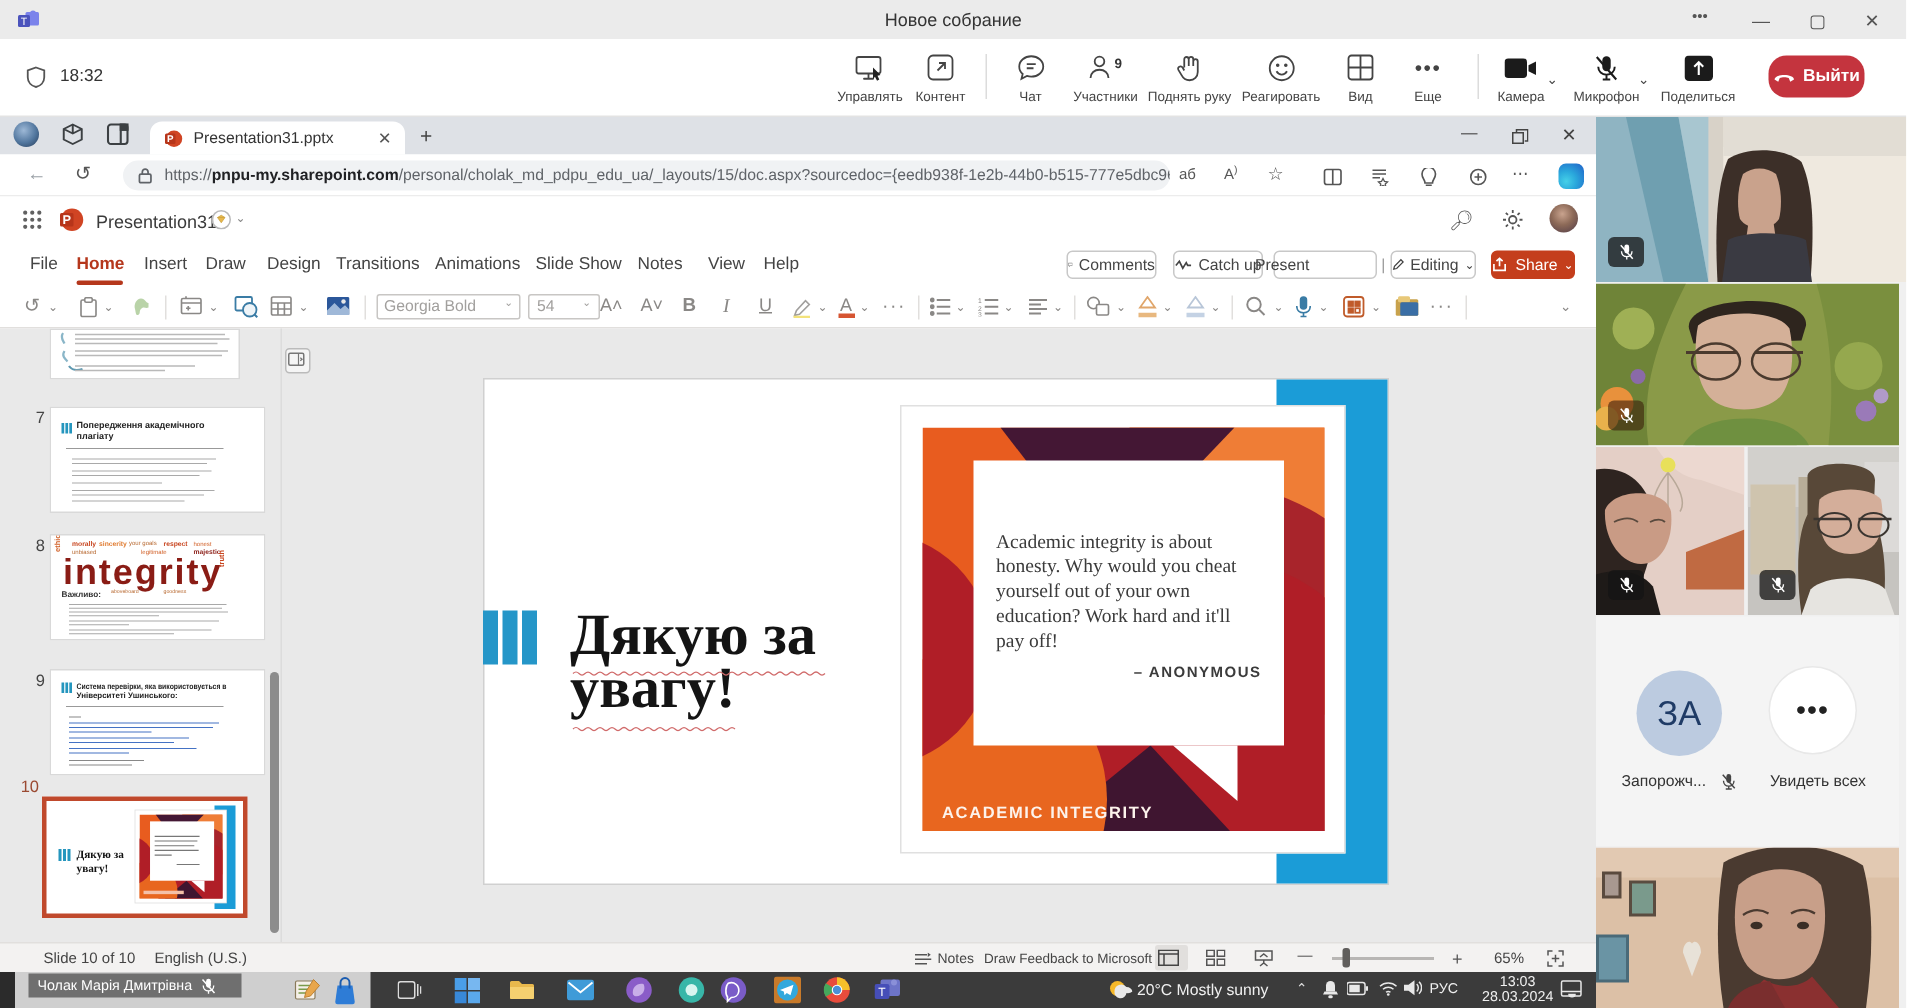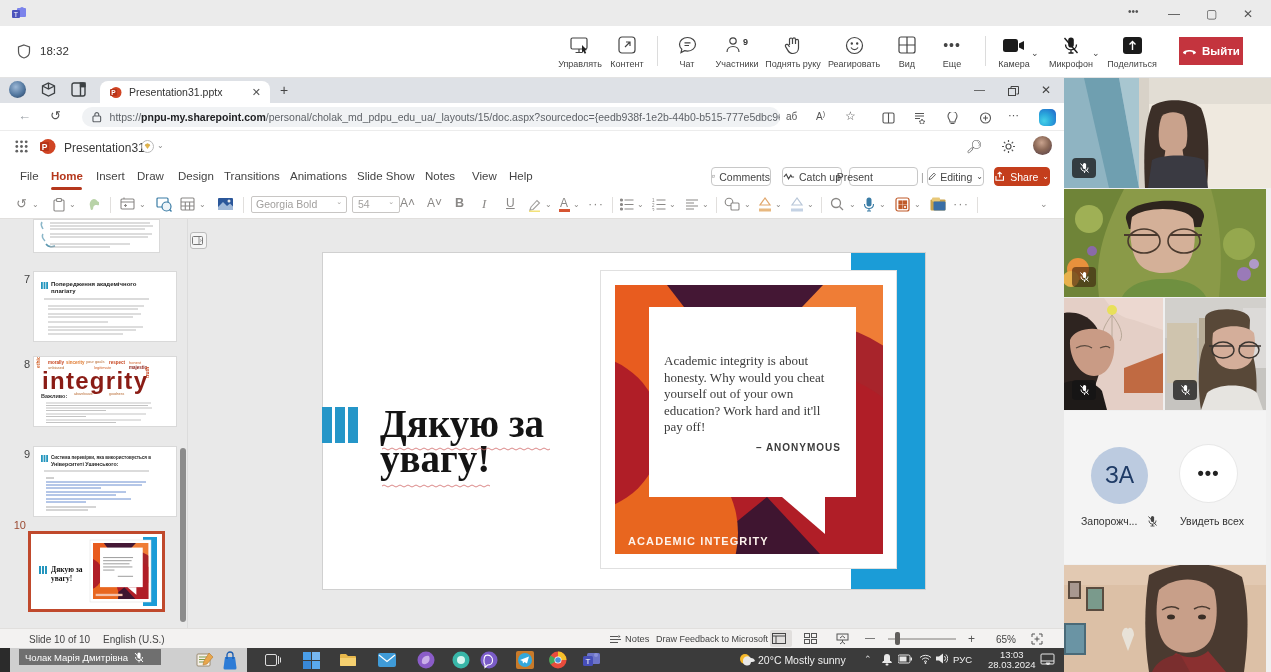--- a/index.html
+++ b/index.html
@@ -7,21 +7,21 @@
 
 .titlebar{left:0;top:0;width:1271px;height:26px;background:#ebebeb;}
 .tb-title{left:0;top:6px;width:1271px;text-align:center;font-size:12px;color:#333;}
 .winbtn{top:7px;font-size:12px;color:#555;}
 
 .ctrlbar{left:0;top:26px;width:1271px;height:52px;background:#fff;border-bottom:1px solid #e3e3e3;box-sizing:border-box;}
 .cbtn{top:8px;width:58px;text-align:center;color:#333;}
 .cbtn .ic{height:22px;display:flex;align-items:center;justify-content:center;}
 .cbtn .lb{font-size:9px;color:#444;margin-top:3px;white-space:nowrap;}
 .sep{top:10px;width:1px;height:30px;background:#dcdcdc;}
-.exitbtn{left:1179px;top:11px;width:64px;height:28px;background:#c4343e;border-radius:0;color:#fff;font-size:11.5px;font-weight:bold;display:flex;align-items:center;justify-content:center;gap:5px;}
+.exitbtn{left:1179px;top:11px;width:64px;height:28px;background:#c4343e;border-radius:12px;color:#fff;font-size:11.5px;font-weight:bold;display:flex;align-items:center;justify-content:center;gap:5px;}
 
 .tabbar{left:0;top:78px;width:1064px;height:25px;background:#dee1e6;}
 .tab{left:100px;top:3px;width:170px;height:22px;background:#fff;border-radius:8px 8px 0 0;display:flex;align-items:center;font-size:10.5px;color:#333;}
 .addrbar{left:0;top:103px;width:1064px;height:28px;background:#fff;border-bottom:1px solid #ececec;box-sizing:border-box;}
 .urlpill{left:82px;top:4px;width:698px;height:20px;background:#f0f2f4;border-radius:10px;font-size:10.5px;color:#5f6368;display:flex;align-items:center;overflow:hidden;}
 
 .ppthead{left:0;top:131px;width:1064px;height:32px;background:#fff;}
 .menurow{left:0;top:163px;width:1064px;height:28px;background:#fff;font-size:11.5px;color:#444;}
 .mi{top:7px;}
 .pill{top:4px;height:19px;white-space:nowrap;font-size:10.5px;border:1px solid #c8c8c8;border-radius:4px;display:flex;align-items:center;justify-content:center;color:#444;box-sizing:border-box;background:#fff;gap:4px;}
@@ -47,20 +47,21 @@
 <body>
 <div id="root">
 
 <div class="abs titlebar">
   <svg class="abs" style="left:12px;top:6px" width="14" height="14" viewBox="0 0 14 14">
         <rect x="5" y="2" width="9" height="9" rx="1" fill="#7b83eb"></rect>
         <circle cx="10" cy="3" r="2" fill="#7b83eb"></circle>
         <rect x="0" y="4" width="8" height="8" rx="1" fill="#4b53bc"></rect>
         <text x="4" y="10.5" font-size="7" fill="#fff" text-anchor="middle" font-family="Liberation Sans">T</text>
       </svg>
+  <div class="abs tb-title">Новое собрание</div>
   <div class="abs winbtn" style="left:1128px;top:6px;font-size:10px;">•••</div>
   <div class="abs winbtn" style="left:1168px;">—</div>
   <div class="abs winbtn" style="left:1206px;">▢</div>
   <div class="abs winbtn" style="left:1243px;">✕</div>
 </div>
 
 <div class="abs ctrlbar" id="ctrlbar">
   <svg class="abs" style="left:17px;top:18px" width="14" height="15" viewBox="0 0 14 15" fill="none" stroke="#555" stroke-width="1.2">
         <path d="M7 1 L12.5 3 V7.5 C12.5 11 10 13.3 7 14 C4 13.3 1.5 11 1.5 7.5 V3 Z"></path>
       </svg>

